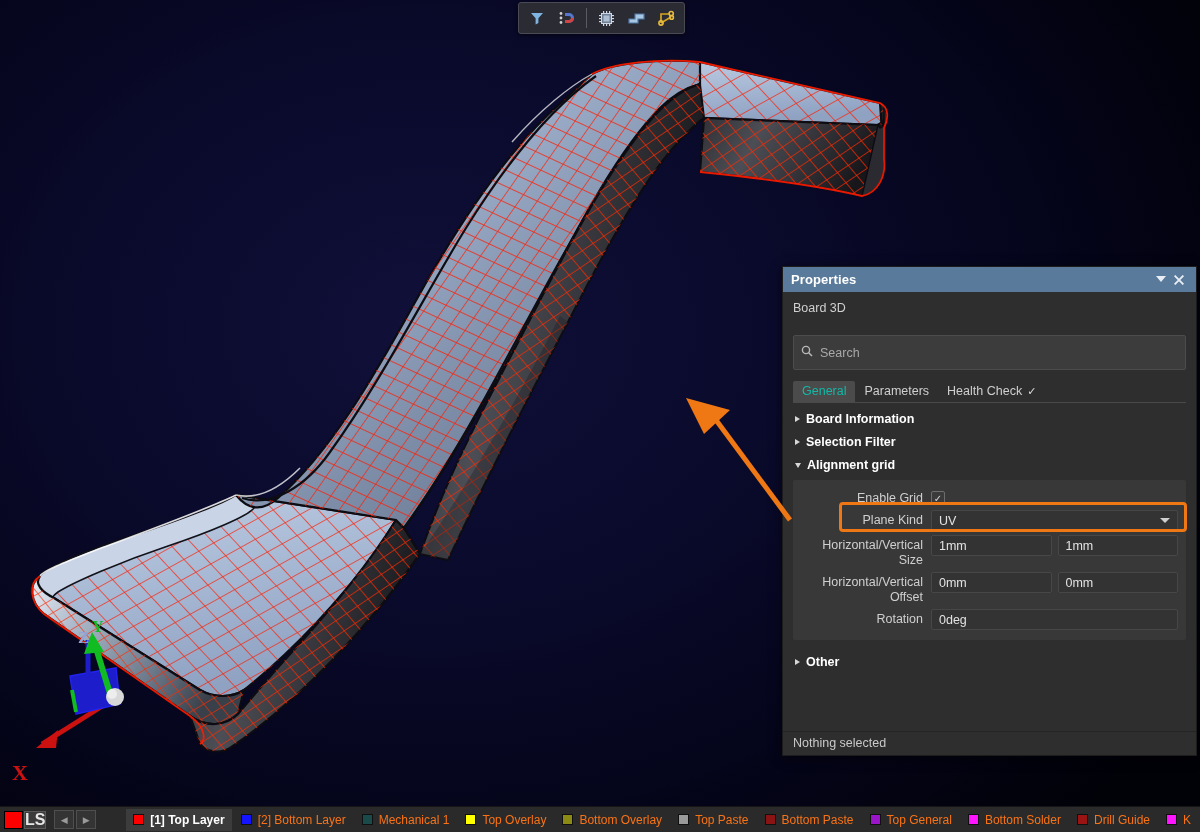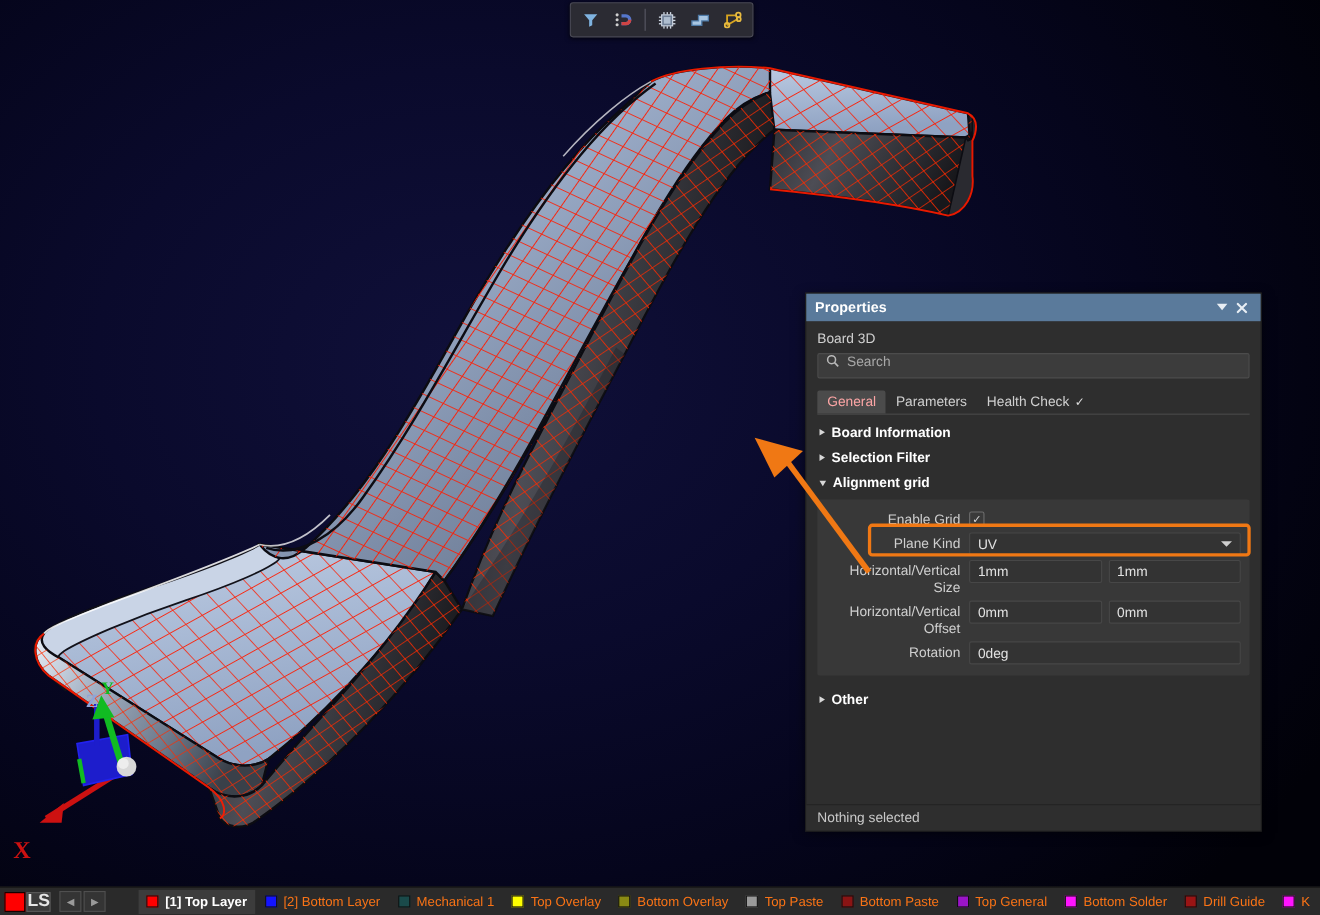--- a/index.html
+++ b/index.html
@@ -40,21 +40,21 @@
     width: 28px; height: 26px;
     display: flex; align-items: center; justify-content: center;
     border-radius: 2px;
     cursor: pointer;
   }
   .tb-sep { width:1px; height:20px; background:#5b5b66; margin:0 3px; }
 
   
   #properties {
     position: absolute;
-    left: 732px; top: 266px;
+    left: 782px; top: 266px;
     width: 415px; height: 490px;
     background: #2e2e2e;
     border: 1px solid #1c1c1c;
     box-shadow: 0 2px 10px rgba(0,0,0,.55);
     display: flex; flex-direction: column;
     color: #d6d6d6;
     font-size: 12.5px;
   }
   #panel-title {
     height: 25px; background: #5a7a9b;
@@ -65,26 +65,26 @@
   }
   #panel-title .spacer { flex:1; }
   .title-btn { width:18px; height:18px; display:flex; align-items:center; justify-content:center; cursor:pointer; color:#e8eef4; font-size:11px; }
 
   #panel-subtitle {
     padding: 9px 10px 6px 10px;
     color: #d0d0d0; font-size: 12.5px;
   }
 
   .search-wrap {
-    margin: 0 10px 0 10px;
-    height: 23px;
+    margin: 14px 10px 0 10px;
+    height: 35px;
     background: #3c3c3c;
     border: 1px solid #4c4c4c;
     border-radius: 2px;
-    display:flex; align-items:flex-start;
+    display:flex; align-items:center;
     padding: 0 7px;
     gap: 7px;
   }
   .search-wrap input {
     flex:1; background: transparent; border: none; outline: none;
     color: #cfcfcf; font-family: "Liberation Sans", sans-serif; font-size: 12.5px;
   }
   .search-wrap input::placeholder { color: #a8a8a8; }
 
   #tabs {
@@ -93,21 +93,21 @@
     border-bottom: 1px solid #4a4a4a;
     height: 22px;
   }
   .tab {
     padding: 2px 9px 3px 9px;
     font-size: 12.5px; color: #cfcfcf;
     cursor: pointer; border-radius: 2px 2px 0 0;
     display:flex; align-items:center; gap:5px;
     height: 21px;
   }
-  .tab.active { background: #4b4b4b; color: #fca5a5; }
+  .tab.active { background: #4b4b4b; color: #14b8a6; }
   .tab .chk { color:#dcdcdc; font-size:11px; }
 
   .section {
     margin: 0 10px;
     padding: 9px 0 0 2px;
     display: flex; align-items: center; gap: 6px;
     color: #ffffff; font-weight: bold; font-size: 12.5px;
     cursor: pointer;
   }
   .tri { width:0;height:0; border-left:5px solid #d8d8d8; border-top:3.5px solid transparent; border-bottom:3.5px solid transparent; }

